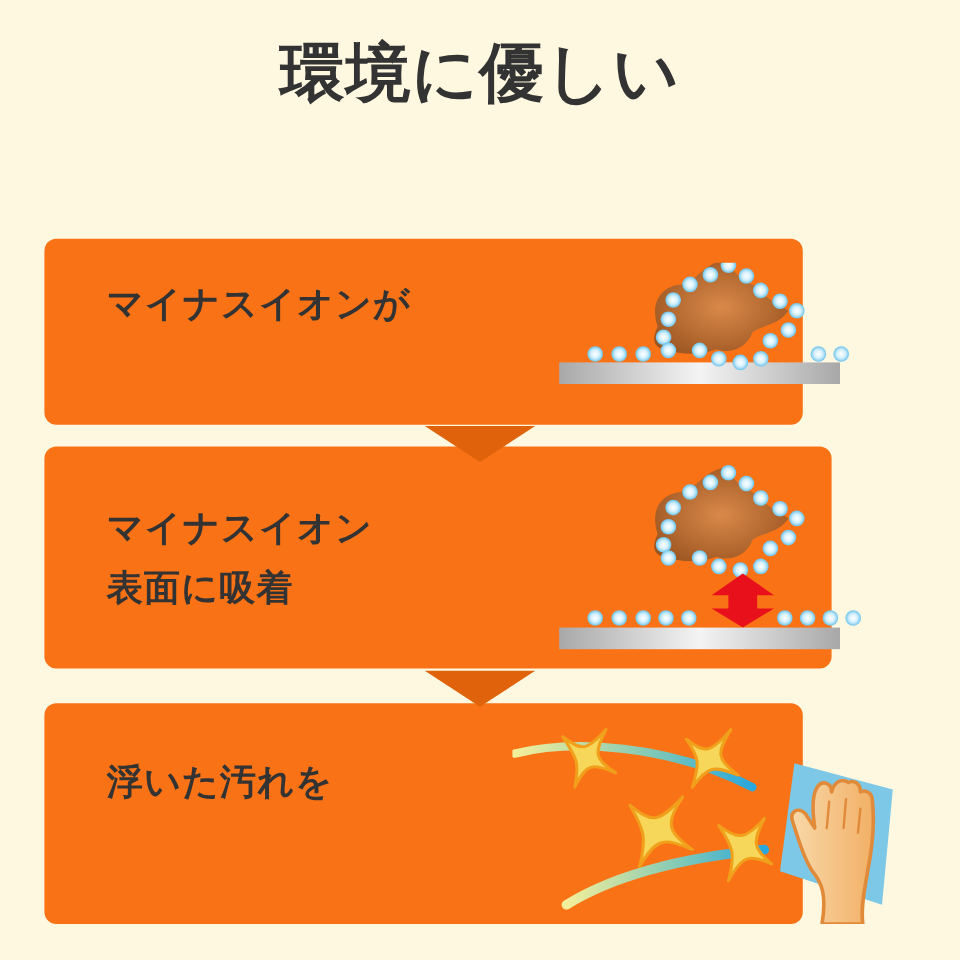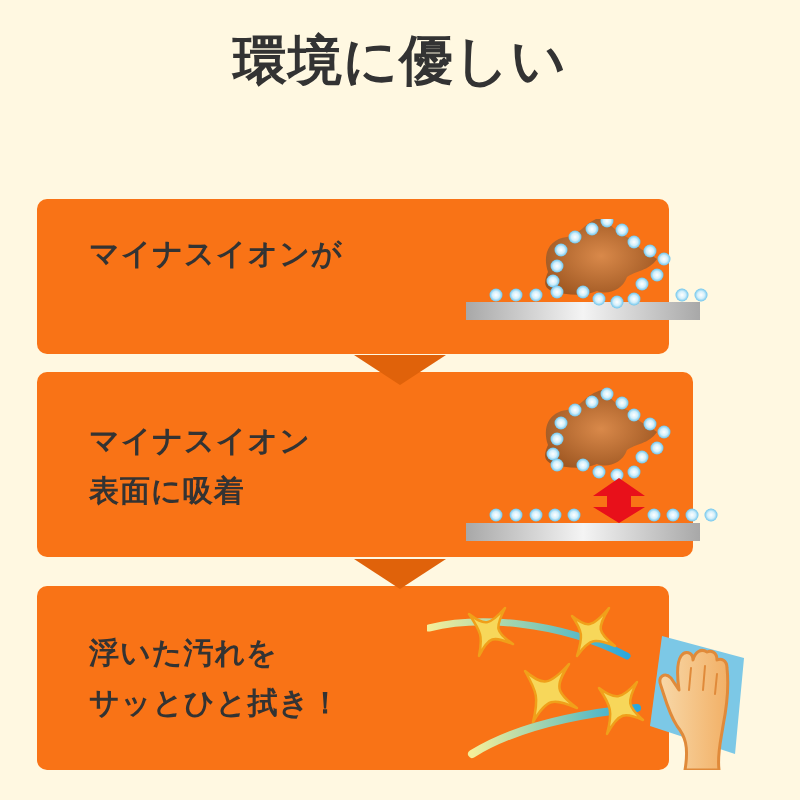--- a/index.html
+++ b/index.html
@@ -157,21 +157,20 @@
     </g>
     <polygon points="582,106 608,124 594,124 594,135 608,135 582,151 556,135 570,135 570,124 556,124" fill="#e8101a"></polygon>
   </svg>
 </div>
 
 <div class="arrow" style="top:559px;"></div>
 
 <div class="card" style="top:574px;height:184px;margin-top:12px;">
   <div class="card-text" style="top:42px;">
     <span>浮いた汚れを</span>
-    <span>サッとひと拭き！</span>
   </div>
   <svg class="illus" style="left:390px;top:0px;" width="336" height="184" viewBox="390 0 336 184">
 
     <path d="M392,42 C440,30 520,34 590,70" stroke="url(#streak1)" stroke-width="7" fill="none" stroke-linecap="round"></path>
     <path d="M435,168 C480,140 540,128 600,122" stroke="url(#streak1)" stroke-width="8" fill="none" stroke-linecap="round"></path>
 
     <g fill="#f7d75a" stroke="#f0a01a" stroke-width="2.5" stroke-linejoin="round">
       <path d="M432,28 C448,40 452,40 468,22 C458,42 458,46 476,58 C456,50 452,50 442,70 C446,50 444,46 432,28 Z"></path>
       <path d="M535,30 C550,42 555,42 572,22 C560,42 560,46 578,60 C558,52 553,52 540,70 C546,50 546,46 535,30 Z"></path>
       <path d="M488,85 C506,100 512,100 532,78 C518,100 518,106 540,122 C516,112 510,112 496,136 C502,112 500,106 488,85 Z"></path>

